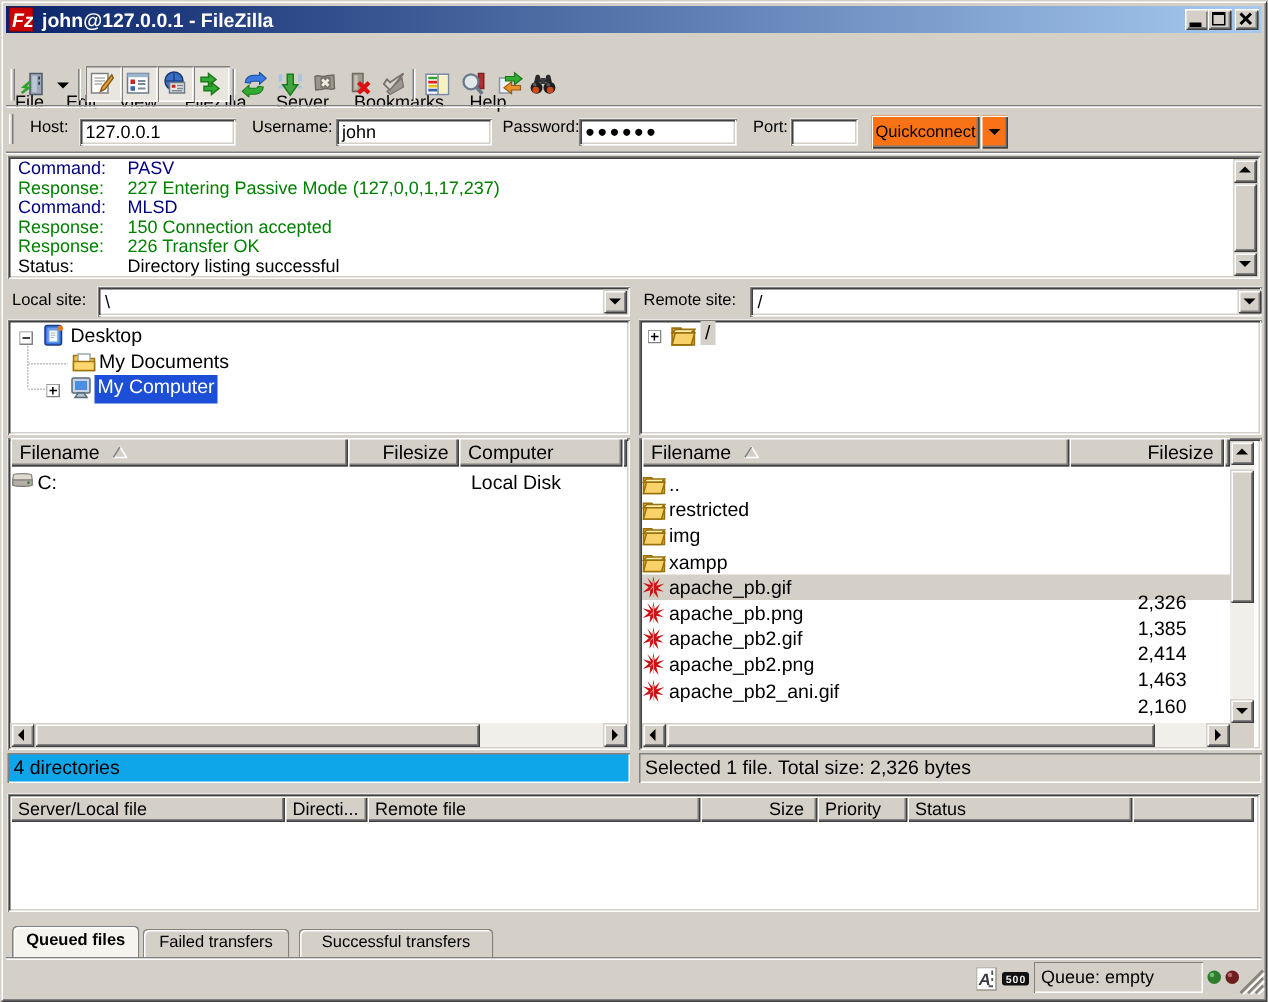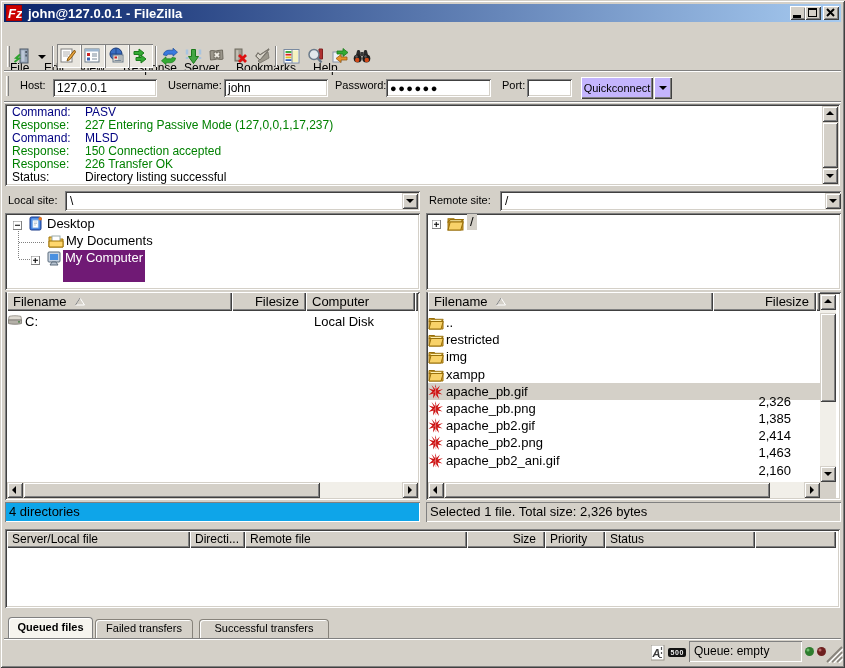--- a/index.html
+++ b/index.html
@@ -14,21 +14,21 @@
 #title { left:4px; top:4px; width:837px; height:18px;
   background:linear-gradient(to right,#0a246a,#a6caf0);
   color:#fff; font-weight:bold; font-size:13px; }
 #title .txt { position:absolute; left:24px; top:2px; }
 .tbtn { position:absolute; top:2px; width:16px; height:14px; background:#d4d0c8;
   box-shadow: inset 1px 1px 0 #fff, inset -1px -1px 0 #404040, inset 2px 2px 0 #d4d0c8, inset -2px -2px 0 #808080; }
 
 .well { background:#fff;
   box-shadow: inset 1px 1px 0 #808080, inset -1px -1px 0 #fff, inset 2px 2px 0 #404040, inset -2px -2px 0 #d4d0c8; }
 .well1 { box-shadow: inset 1px 1px 0 #808080, inset -1px -1px 0 #fff; }
-.raise { background:#c4b5fd;
+.raise { background:#f97316;
   box-shadow: inset 1px 1px 0 #fff, inset -1px -1px 0 #404040, inset -2px -2px 0 #808080; }
 .hdrcell { position:absolute; top:0; height:19px; background:#d4d0c8; line-height:19px; padding-left:6px;
   box-shadow: inset 1px 1px 0 #fff, inset -1px -1px 0 #404040, inset -2px -2px 0 #808080; font-size:13px; }
 .etch { height:2px; border-top:1px solid #808080; border-bottom:1px solid #fff; }
 input,.ibox { border:none; outline:none; }
 .ibox { background:#fff; box-shadow: inset 1px 1px 0 #808080, inset -1px -1px 0 #fff, inset 2px 2px 0 #404040, inset -2px -2px 0 #d4d0c8; }
 .lbl { position:absolute; top:7px; font-size:11px;text-align:right; }
 .sbtn { position:absolute; background:#d4d0c8;
   box-shadow: inset 1px 1px 0 #d4d0c8, inset -1px -1px 0 #404040, inset 2px 2px 0 #fff, inset -2px -2px 0 #808080; }
 .track { background:#f1efe9; }
@@ -89,21 +89,21 @@
     <svg width="16" height="14">
         <path d="M4 3 L11 10 M11 3 L4 10" stroke="#000" stroke-width="2"></path>
       </svg>
   </div>
 </div>
 
 <div class="abs" style="left:4px;top:22px;width:837px;height:20px;font-size:12px">
   <span class="menuitem" style="left:6px">File</span>
   <span class="menuitem" style="left:40px">Edit</span>
   <span class="menuitem" style="left:75px">View</span>
-  <span class="menuitem" style="left:119px">Response</span>
+  <span class="menuitem" style="left:119px">FileZilla</span>
   <span class="menuitem" style="left:180px">Server</span>
   <span class="menuitem" style="left:232px">Bookmarks</span>
   <span class="menuitem" style="left:309px">Help</span>
 </div>
 
 <div id="toolbar" class="abs" style="left:4px;top:43px;width:837px;height:27px">
   <div class="abs" style="left:3px;top:3px;width:3px;height:21px;border-left:1px solid #fff;border-right:1px solid #808080"></div>
 
   <svg class="abs" style="left:9px;top:5px" width="18" height="17" viewBox="0 0 18 17">
     <rect x="7" y="1" width="8" height="14" fill="#9aa8ba" stroke="#4e5a68"></rect>
@@ -293,21 +293,21 @@
     <svg width="9" height="9">
         <rect x="0" y="0" width="8.5" height="8.5" fill="#fff" stroke="#808080"></rect>
         <path d="M2 4.25 h5 M4.25 2 v5" stroke="#000"></path>
       </svg>
   </div>
   <svg class="abs" style="left:41px;top:38px" width="16" height="16" viewBox="0 0 16 16">
     <rect x="2" y="1" width="12" height="10" rx="1" fill="#c8d4e2" stroke="#5a6a7a"></rect>
     <rect x="4" y="3" width="8" height="6" fill="#4a90e0"></rect>
     <path d="M6 11 h4 l2 3 H4 Z" fill="#b8c4d2" stroke="#5a6a7a"></path>
   </svg>
-  <div class="abs row13" style="left:58px;top:37px;background:#701a75;color:#fff;padding:0 2px;height:32px;line-height:16px">My Computer</div>
+  <div class="abs row13" style="left:58px;top:37px;background:#1d4ed8;color:#fff;padding:0 2px;height:19px;line-height:16px">My Computer</div>
 </div>
 <div id="rtree" class="well abs" style="left:426px;top:213px;width:415px;height:77px">
   <div class="abs" style="left:6px;top:5px">
     <svg width="9" height="9">
         <rect x="0" y="0" width="8.5" height="8.5" fill="#fff" stroke="#808080"></rect>
         <path d="M2 4.25 h5 M4.25 2 v5" stroke="#000"></path>
       </svg>
   </div>
   <svg class="abs" style="left:21px;top:2px" width="17" height="16" viewBox="0 0 16 15">
       <use href="#folder"></use>

